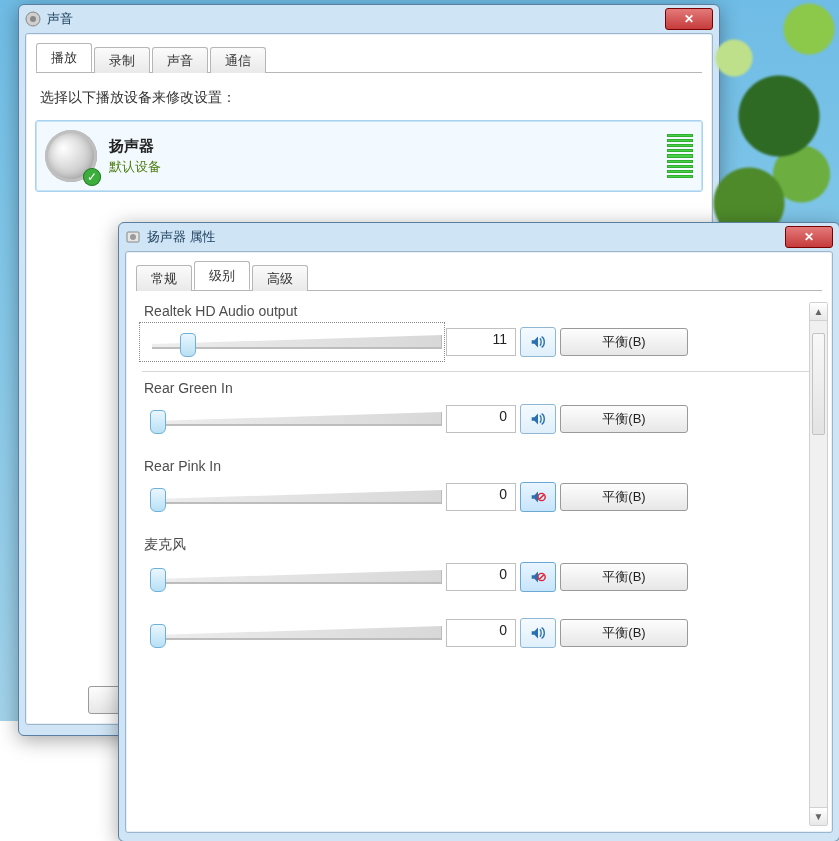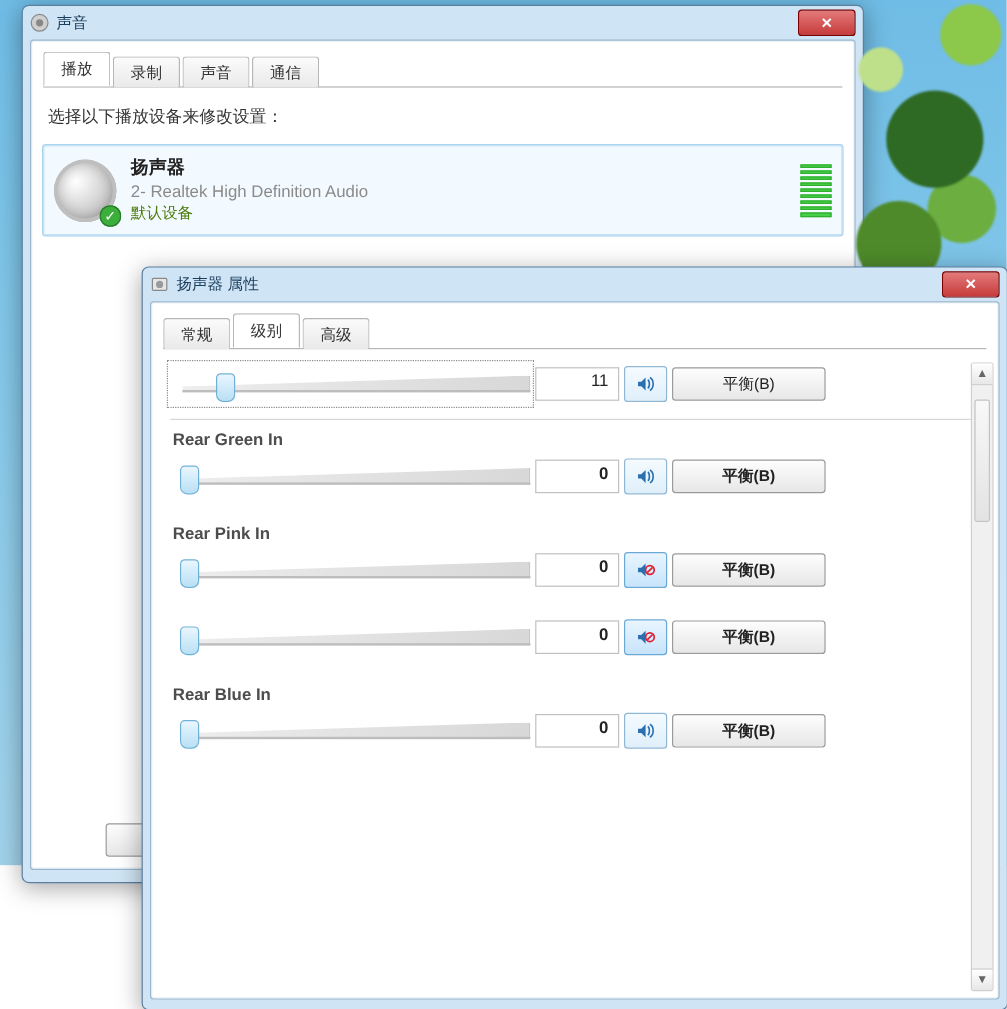--- a/index.html
+++ b/index.html
@@ -53,21 +53,21 @@
   .level-bars{width:26px;height:44px;display:flex;flex-direction:column-reverse;gap:2px;margin-left:8px;}
   .level-bars span{height:3px;border:1px solid #2fae2f;background:#47d047;}
 
   .btn{display:inline-flex;align-items:center;justify-content:center;height:26px;min-width:70px;
        padding:0 28px;border:1px solid #9a9a9a;border-radius:3px;
        background:linear-gradient(#fdfdfd,#e7e7e7);color:#222;font-size:13px;cursor:pointer;}
 
   
   .section{margin:12px 6px 0 6px;}
   .section-label{font-size:14px;color:#4d4d4d;margin:0 0 6px 2px;}
-  .chan{margin:0 6px 22px 6px;font-weight:bold;}
+  .chan{margin:0 6px 22px 6px;}
   .chan-row{display:flex;align-items:center;gap:4px;}
   .slider{position:relative;flex:0 0 300px;height:34px;}
   .slider.dotted{outline:1px dotted #888;outline-offset:2px;}
   .slider .wedge{position:absolute;left:10px;right:0;top:10px;height:14px;
     background:linear-gradient(270deg,#d8d8d8,#ededed);
     clip-path:polygon(0 65%,100% 0,100% 100%,0 100%);border-right:1px solid #bbb;}
   .slider .rail{position:absolute;left:10px;right:0;top:22px;height:2px;background:#bdbdbd;}
   .slider .thumb{position:absolute;top:8px;width:14px;height:22px;border-radius:4px 4px 6px 6px;
     background:linear-gradient(#e9f6ff,#b9e0f4);border:1px solid #6fb1d6;cursor:pointer;}
   .valbox{width:60px;height:24px;border:1px solid #c0c0c0;background:#fff;text-align:right;
@@ -122,21 +122,20 @@
 
       <div class="instruction">选择以下播放设备来修改设置：</div>
 
       <div class="device-row sel">
         <div class="dev-icon-wrap">
           <div class="dev-icon"></div>
           <div class="dev-check">✓</div>
         </div>
         <div class="dev-text">
           <div class="dev-name">扬声器</div>
-          <div class="dev-sub">2- Realtek High Definition Audio</div>
           <div class="dev-def">默认设备</div>
         </div>
         <div class="level-bars">
           <span></span>
             <span></span>
             <span></span>
             <span></span>
             <span></span>
           <span></span>
             <span></span>
@@ -163,20 +162,21 @@
       </div>
     </div>
     <div class="inner">
       <div class="tabstrip">
         <div class="tab">常规</div>
         <div class="tab active">级别</div>
         <div class="tab">高级</div>
       </div>
 
       <div class="section">
+        <div class="section-label">Realtek HD Audio output</div>
         <div class="chan-row">
           <div class="slider dotted">
             <div class="wedge"></div>
             <div class="rail"></div>
             <div class="thumb" style="left:38px;"></div>
           </div>
           <div class="valbox">11</div>
           <div class="iconbtn">
             <svg class="spk-svg" viewBox="0 0 20 20">
               <path d="M3 8h3l4-4v12l-4-4H3z" fill="#2a6fb0"></path>
@@ -227,41 +227,41 @@
          <circle cx="14" cy="10" r="4" fill="none" stroke="#d23" stroke-width="1.6"></circle>
          <line x1="11.5" y1="12.5" x2="16.5" y2="7.5" stroke="#d23" stroke-width="1.6"></line>
        </svg>
               </div>
         <div class="btn">
           <span>平衡(B)</span>
         </div>
       </div>
     </div>
     <div class="chan">
+      <div class="section-label">麦克风</div>
       <div class="chan-row">
         <div class="slider">
           <div class="wedge"></div>
           <div class="rail"></div>
           <div class="thumb" style="left:8px;"></div>
         </div>
         <div class="valbox">0</div>
         <div class="iconbtn muted">
                 <svg class="spk-svg" viewBox="0 0 20 20">
          <path d="M3 8h3l4-4v12l-4-4H3z" fill="#2a6fb0"></path>
          <circle cx="14" cy="10" r="4" fill="none" stroke="#d23" stroke-width="1.6"></circle>
          <line x1="11.5" y1="12.5" x2="16.5" y2="7.5" stroke="#d23" stroke-width="1.6"></line>
        </svg>
               </div>
         <div class="btn">
           <span>平衡(B)</span>
         </div>
       </div>
     </div>
     <div class="chan">
-      <div class="section-label">Rear Blue In</div>
       <div class="chan-row">
         <div class="slider">
           <div class="wedge"></div>
           <div class="rail"></div>
           <div class="thumb" style="left:8px;"></div>
         </div>
         <div class="valbox">0</div>
         <div class="iconbtn ">
                 <svg class="spk-svg" viewBox="0 0 20 20">
          <path d="M3 8h3l4-4v12l-4-4H3z" fill="#2a6fb0"></path>

